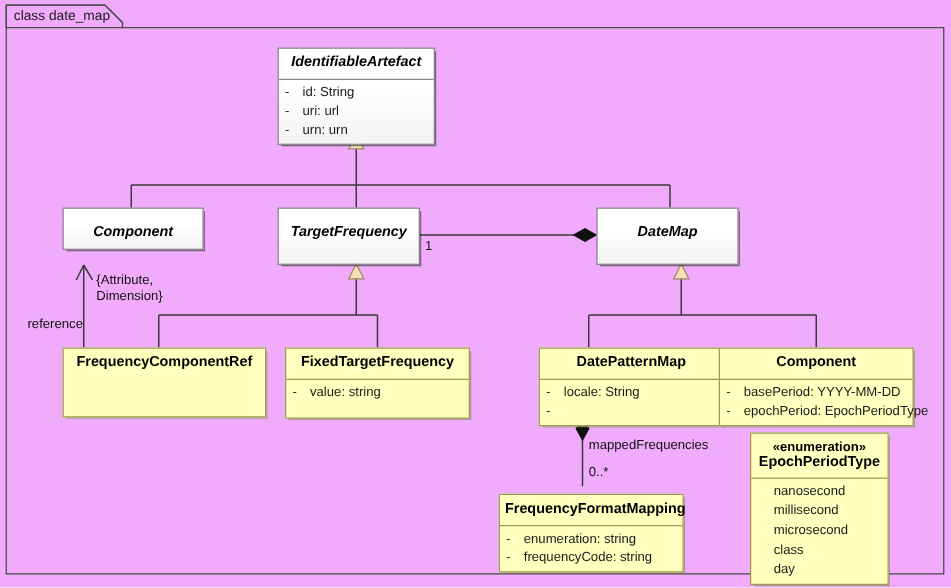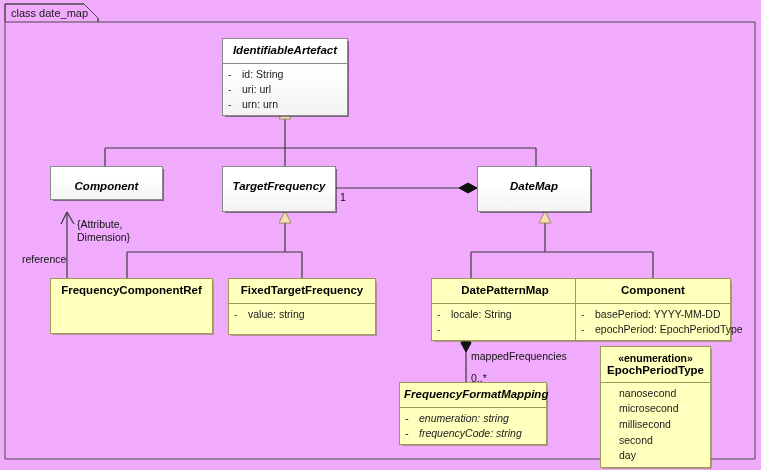--- a/index.html
+++ b/index.html
@@ -236,44 +236,44 @@
         <span class="vis">-</span>
         <span>basePeriod: YYYY-MM-DD</span>
       </div>
       <div class="attr">
         <span class="vis">-</span>
         <span>epochPeriod: EpochPeriodType</span>
       </div>
     </div>
   </div>
 
-  <div class="cls yellow" style="left:399px; top:382px; width:148px;font-style:italic;">
+  <div class="cls yellow" style="left:399px; top:395px; width:148px;">
     <div class="cls-name">FrequencyFormatMapping</div>
     <div class="cls-feat">
       <div class="attr">
         <span class="vis">-</span>
         <span>enumeration: string</span>
       </div>
       <div class="attr">
         <span class="vis">-</span>
         <span>frequencyCode: string</span>
       </div>
     </div>
   </div>
 
   <div class="cls yellow" style="left:600px; top:346px; width:111px;">
     <div class="cls-name" style="padding-bottom:4px;">
       <span class="stereo">«enumeration»</span>
       <span>EpochPeriodType</span>
     </div>
     <div class="cls-feat">
       <div class="lit">nanosecond</div>
+      <div class="lit">millisecond</div>
       <div class="lit">microsecond</div>
-      <div class="lit">millisecond</div>
-      <div class="lit">second</div>
+      <div class="lit">class</div>
       <div class="lit">day</div>
     </div>
   </div>
 
   <div class="edge-label" style="left:22px; top:225px;margin-top:28px;">reference</div>
 
   <div class="edge-label" style="left:77px; top:218px;">{Attribute,</div>
   <div class="edge-label" style="left:77px; top:231px;">Dimension}</div>
 
   <div class="edge-label" style="left:340px; top:191px;">1</div>

